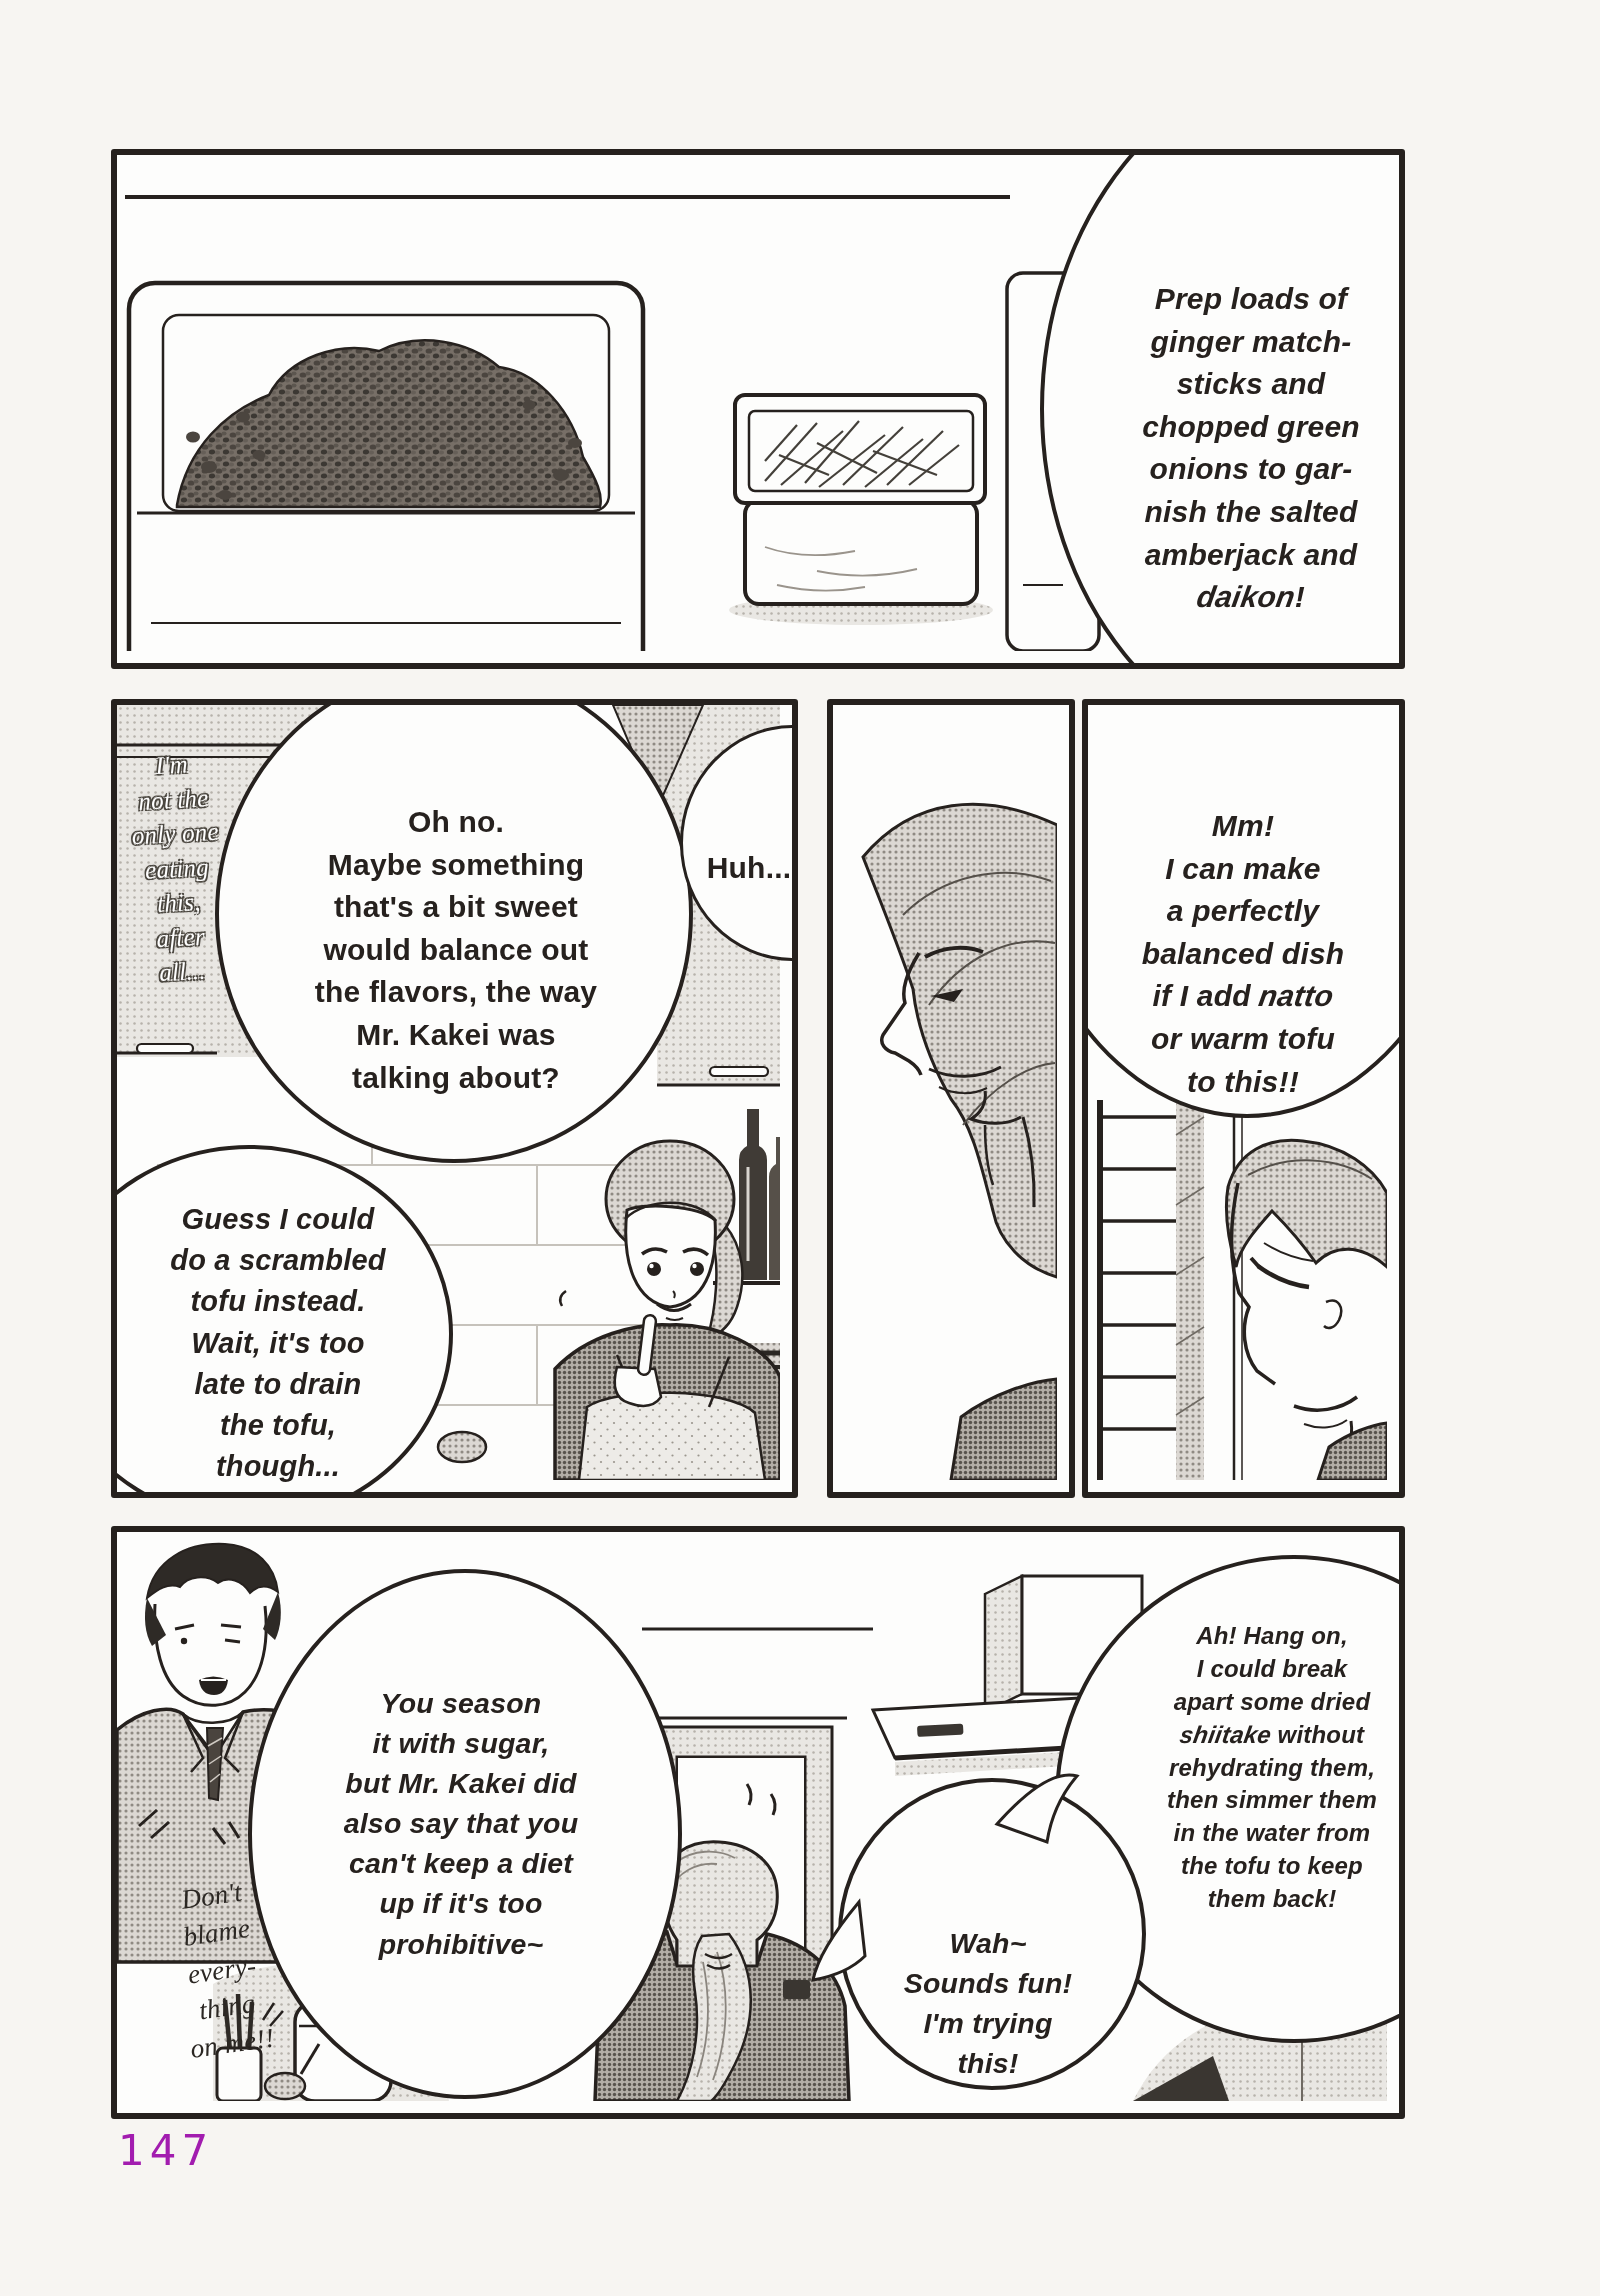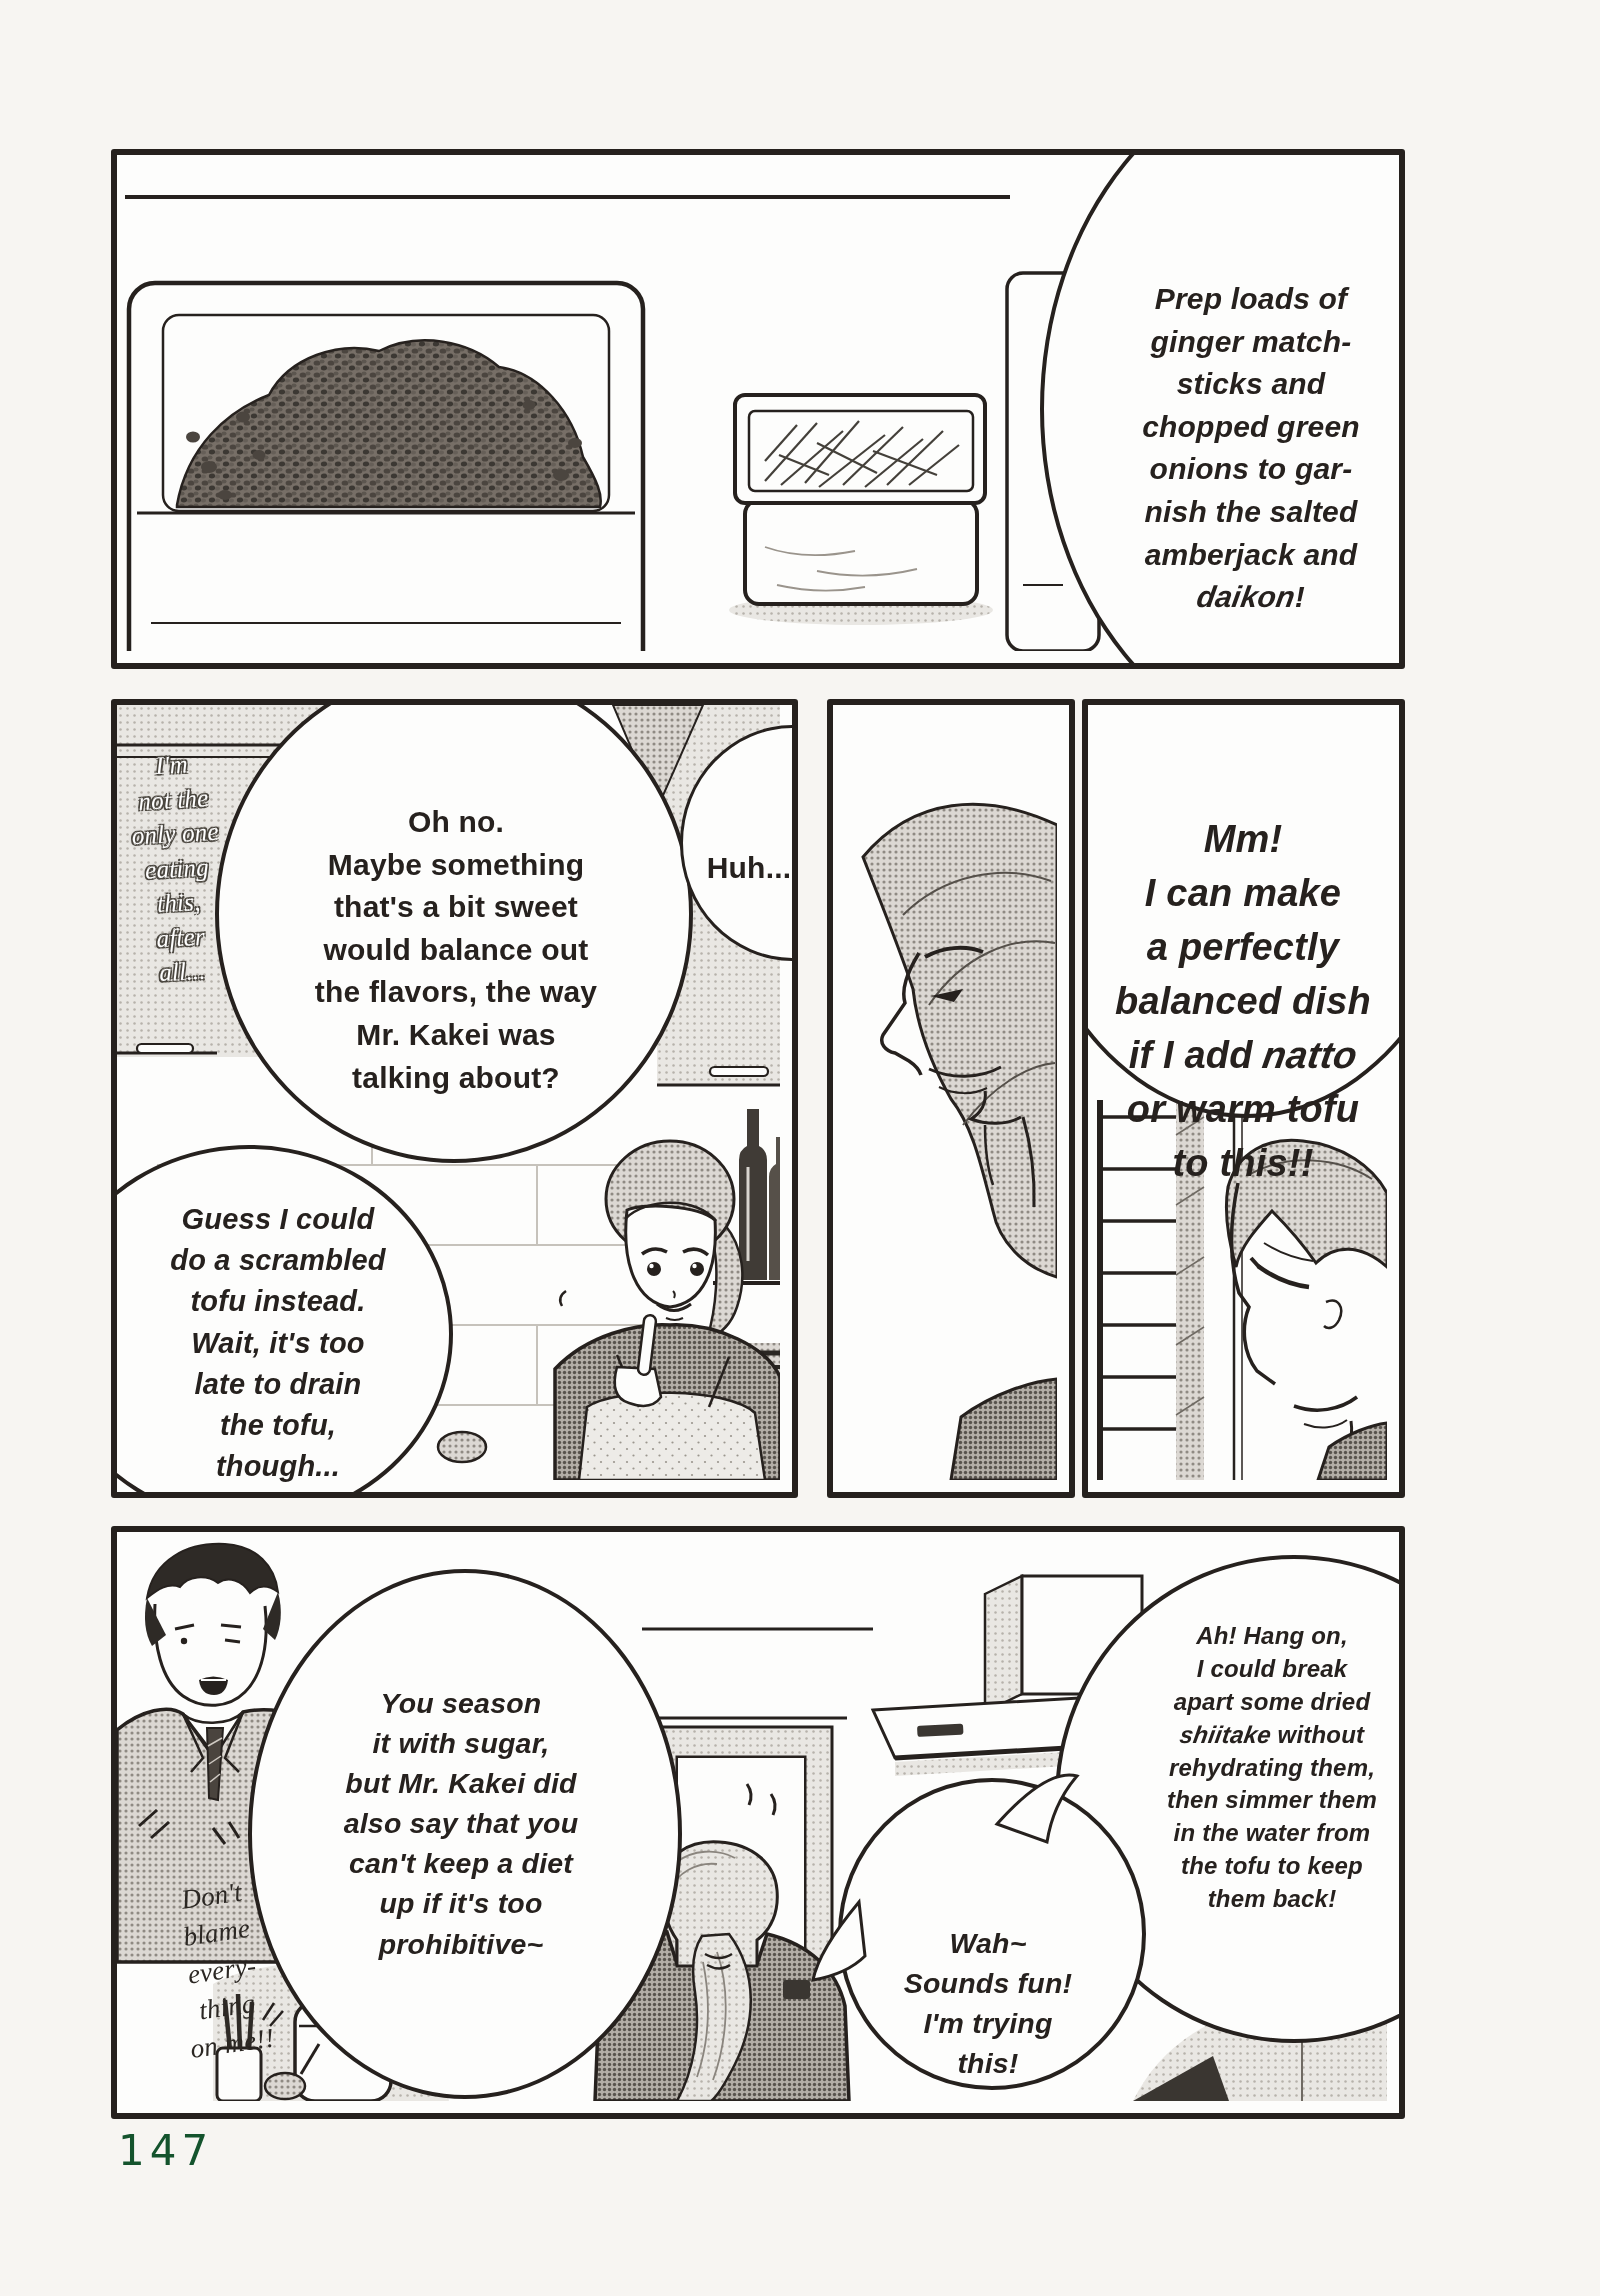--- a/index.html
+++ b/index.html
@@ -7,21 +7,21 @@
   .panel{position:absolute;background:#fdfdfc;border:6px solid #26211e;border-radius:3px;overflow:hidden;}
   .art{position:absolute;left:0;top:0;z-index:1;}
   .bubble{position:absolute;background:#fdfdfc;border:4px solid #26211e;border-radius:50%;z-index:2;}
   .tails{position:absolute;left:0;top:0;z-index:3;pointer-events:none;}
   .txt{position:absolute;z-index:4;text-align:center;white-space:pre-line;font-weight:700;letter-spacing:.2px;line-height:1.42;}
   .it{font-style:italic;}
   .up{font-style:normal;}
   .fw{font-style:italic;display:inline-block;transform:skewX(-9deg);}
   .note{font-family:"Liberation Serif",serif;font-style:italic;font-weight:400;line-height:1.38;}
   .note-white{color:#fff;text-shadow:-1.5px -1.5px 0 #4a463f,1.5px -1.5px 0 #4a463f,-1.5px 1.5px 0 #4a463f,1.5px 1.5px 0 #4a463f,0 0 4px rgba(40,36,30,.4);}
-  .pagenum{position:absolute;left:118px;top:2126px;font-family:"DejaVu Sans",sans-serif;font-size:42px;letter-spacing:5px;color:#14532d;z-index:5;}
+  .pagenum{position:absolute;left:118px;top:2126px;font-family:"DejaVu Sans",sans-serif;font-size:42px;letter-spacing:5px;color:#a21caf;z-index:5;}
   svg{display:block;}
 </style>
 </head>
 <body>
 
 <svg width="0" height="0" style="position:absolute" aria-hidden="true">
   <defs>
     <pattern id="ht-light" width="7" height="7" patternUnits="userSpaceOnUse">
         <rect width="7" height="7" fill="#e9e7e3"></rect>
         <circle cx="3.5" cy="3.5" r="1.25" fill="#b6b2ab"></circle>
@@ -252,21 +252,21 @@
         <line x1="163" y1="553" x2="172" y2="563" stroke="#26211e" stroke-width="4"></line>
         <path d="M176 538 C192 548 210 554 225 556" fill="none" stroke="#26211e" stroke-width="2"></path>
         <path d="M206 701 C228 709 252 705 269 692" fill="none" stroke="#26211e" stroke-width="3.5"></path>
         <path d="M216 719 C232 725 248 723 259 715" fill="none" stroke="#26211e" stroke-width="2"></path>
         <path d="M263 716 C266 736 258 752 246 760 C262 766 280 764 294 754" fill="none" stroke="#26211e" stroke-width="3"></path>
         <path d="M238 597 C250 592 257 602 251 615 C247 623 240 625 236 621" fill="#fdfdfc" stroke="#26211e" stroke-width="2.5"></path>
         <path d="M230 775 L241 742 C261 728 283 720 299 718 L299 775 Z" fill="url(#ht-dark)" stroke="#26211e" stroke-width="3"></path>
       </g>
     </svg>
     <div class="bubble" style="left:-75px;top:-215px;width:460px;height:620px"></div>
-    <p class="txt it" style="left:20px;top:70px;width:270px;font-size:38px"><span>Mm!
+    <p class="txt it" style="left:20px;top:70px;width:270px;font-size:30px"><span>Mm!
 I can make
 a perfectly
 balanced dish
 if I add </span><em class="fw">natto</em><span>
 or warm tofu
 to this!!</span></p>
   </div>
 
   <div class="panel" style="left:111px;top:1526px;width:1282px;height:581px">
     <svg class="art" width="1270" height="569" viewBox="0 0 1270 569">

